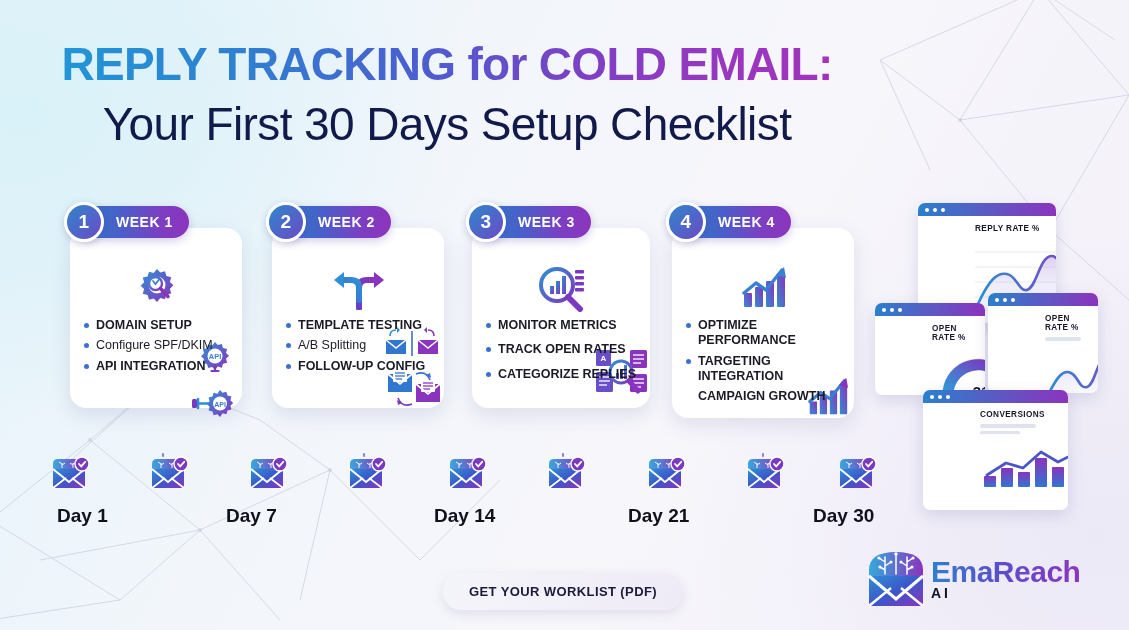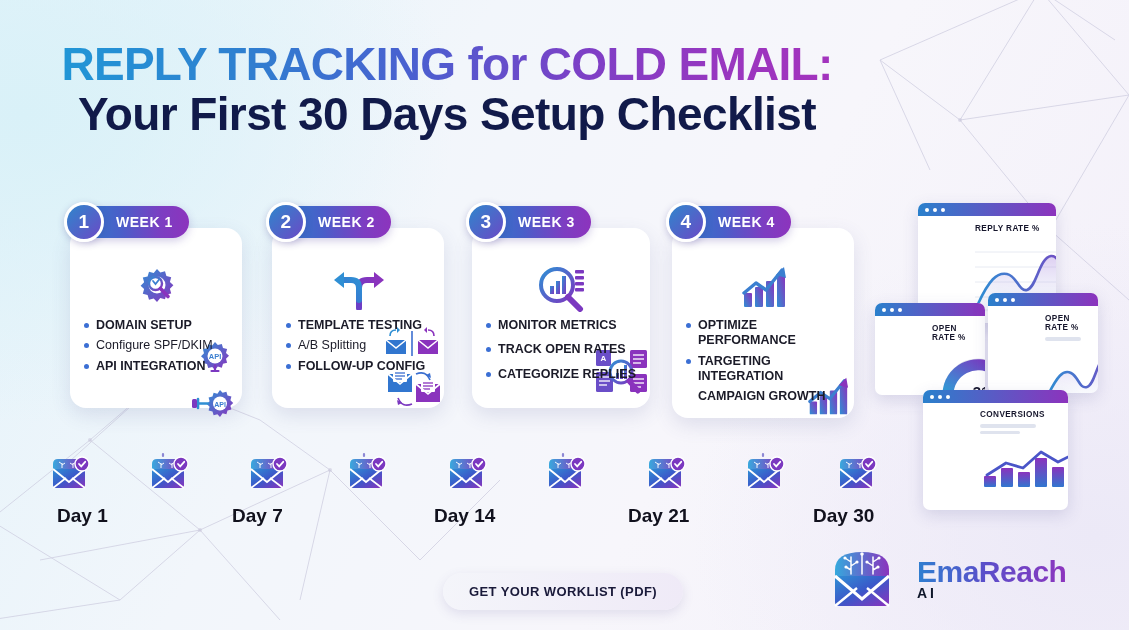--- a/index.html
+++ b/index.html
@@ -15,21 +15,21 @@
   #net { position:absolute; inset:0; z-index:0; pointer-events:none; }
 
   
   .title-wrap { position:absolute; top:40px; left:0; width:894px; text-align:center; z-index:3; }
   .t1 {
     font-size:46px; font-weight:800; letter-spacing:-0.7px; line-height:1.06;
     background:linear-gradient(90deg,#2196d6 0%,#2f7fd0 24%,#4a5fd0 46%,#7e3fc6 68%,#9b36bf 88%,#a333bd 100%);
     -webkit-background-clip:text; background-clip:text; color:transparent;
     -webkit-text-fill-color:transparent; display:inline-block;
   }
-  .t2 { font-size:46px; font-weight:700; color:#111a4a; letter-spacing:-0.6px; line-height:1.1; }
+  .t2 { font-size:46px; font-weight:400; color:#111a4a; letter-spacing:-0.6px; line-height:1.1; margin-top:10px; }
 
   
   .cards { position:absolute; top:200px; left:0; width:1129px; height:225px; z-index:4; }
   .card { position:absolute; top:28px; width:172px; background:#fff; border-radius:16px;
           box-shadow:0 7px 20px rgba(70,80,140,.14); padding:34px 10px 12px 12px; }
   .card.c1 { left:70px;  height:180px; }
   .card.c2 { left:272px; height:180px; }
   .card.c3 { left:472px; width:178px; height:180px; }
   .card.c4 { left:672px; width:182px; height:190px; }
   .pill { position:absolute; top:-22px; left:6px; height:32px; padding:0 16px 0 40px;
@@ -62,21 +62,21 @@
 
   
   .tl { position:absolute; left:0; top:450px; width:1129px; height:90px; z-index:4; }
   .tlabel { position:absolute; top:505px; font-size:19px; font-weight:800; color:#11111d; z-index:4; }
 
   
   .cta { position:absolute; left:443px; top:573px; width:240px; height:37px; border-radius:19px;
          background:linear-gradient(100deg,#f4f5fa,#efeaf7); box-shadow:0 4px 12px rgba(90,80,150,.14);
          display:flex; align-items:center; justify-content:center; z-index:6;
          color:#1a1a3a; font-weight:700; font-size:13px; letter-spacing:.4px; cursor:pointer; }
-  .logo { position:absolute; left:831px; top:548px; display:flex; align-items:center; gap:24px; z-index:6; }
+  .logo { position:absolute; left:865px; top:548px; display:flex; align-items:center; gap:4px; z-index:6; }
   .logotxt { display:flex; flex-direction:column; line-height:.92; }
   .lg1 { font-size:30px; font-weight:800; letter-spacing:-0.5px;
          background:linear-gradient(90deg,#2f7fd0 0%,#5a4fca 45%,#8d35be 100%);
          -webkit-background-clip:text; background-clip:text; color:transparent; -webkit-text-fill-color:transparent; }
   .lg2 { font-size:14px; font-weight:700; color:#0f172a; letter-spacing:3px; margin-top:1px; }
 </style>
 </head>
 <body>
 
 <svg id="net" viewBox="0 0 1129 630">
@@ -585,21 +585,21 @@
       <path d="M2 11 h32 v16 q0 3 -3 3 H5 q-3 0 -3 -3z" fill="url(#env)"></path>
       <path d="M2 11 L18 24 L34 11" stroke="#fff" stroke-width="2" fill="none"></path>
       <path d="M2 30 L15 20 M34 30 L21 20" stroke="#fff" stroke-width="1.6" fill="none"></path>
       <circle cx="31" cy="6" r="7" fill="#7b38c0" stroke="#fff" stroke-width="1.4"></circle>
       <path d="M28 6 l2.2 2.4 4-4.6" stroke="#fff" stroke-width="1.8" fill="none" stroke-linecap="round"></path>
     </g>
   </g>
 </svg>
 
 <div class="tlabel" style="left:57px;">Day 1</div>
-<div class="tlabel" style="left:232px;">Day 7</div>
+<div class="tlabel" style="left:226px;">Day 7</div>
 <div class="tlabel" style="left:434px;">Day 14</div>
 <div class="tlabel" style="left:628px;">Day 21</div>
 <div class="tlabel" style="left:813px;">Day 30</div>
 
 <div class="cta">GET YOUR WORKLIST (PDF)</div>
 
 <div class="logo">
   <svg width="62" height="62" viewBox="0 0 62 62">
     <defs>
       <linearGradient id="lb" x1="0" y1="0" x2="1" y2="0">

